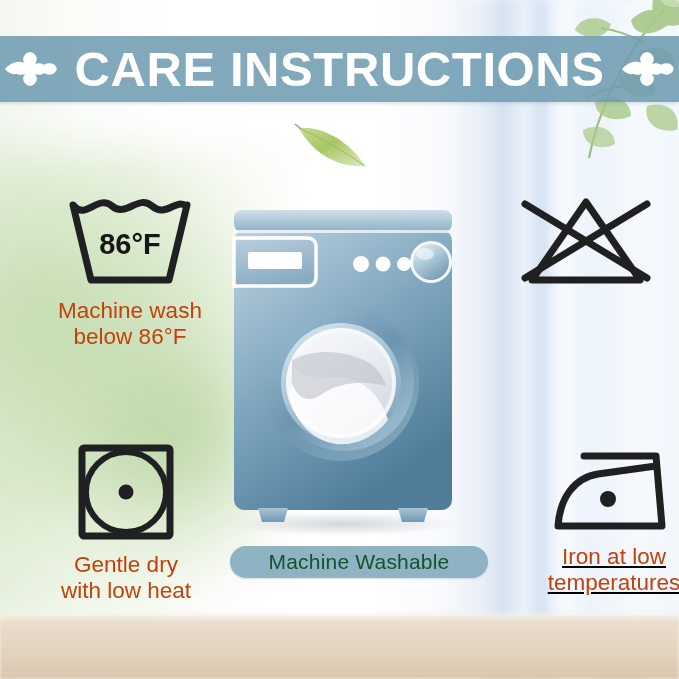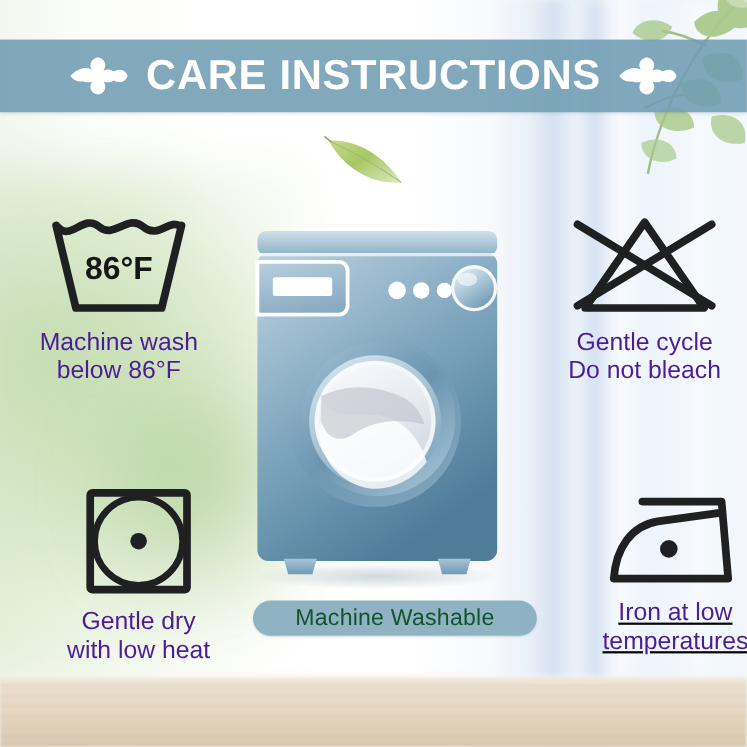--- a/index.html
+++ b/index.html
@@ -162,21 +162,21 @@
     background: rgba(112,156,178,0.88);
     display: flex;
     align-items: center;
     justify-content: center;
     gap: 16px;
     box-shadow: 0 2px 3px rgba(90,120,140,0.18);
   }
 
   #banner-title {
     color: #ffffff;
-    font-size: 38px;
+    font-size: 49px;
     font-weight: bold;
     letter-spacing: 0.6px;
     white-space: nowrap;
     line-height: 1;
   }
 
   .ornament { flex: 0 0 auto; width: 54px; height: 38px; }
 
   
 
@@ -185,27 +185,27 @@
     display: flex;
     flex-direction: column;
     align-items: center;
   }
 
   .care-symbol { display: block; }
 
   .care-label {
     margin-top: 10px;
     text-align: center;
-    color: #4c1d95;
+    color: #c2410c;
     font-size: 22.5px;
     line-height: 1.17;
     white-space: pre-line;
   }
 
-  #care-wash        { left: 8px;  top: 196px; width: 200px; }
+  #care-wash        { left: 30px;  top: 196px; width: 200px; }
   #care-bleach      { left: 492px; top: 196px; width: 188px; }
   #care-tumble-dry  { left: 26px;  top: 442px; width: 200px; }
   #care-iron        { left: 520px; top: 442px; width: 188px; text-decoration: underline; }
 
   #care-bleach .care-label,
   #care-iron .care-label { font-size: 22.5px; }
 
   
   #wash-temp-text {
     font-family: "Liberation Sans", sans-serif;
@@ -326,22 +326,20 @@
     <div class="care-label">Machine wash
 below 86°F</div>
   </div>
 
   <div class="care-item" id="care-bleach">
     <svg class="care-symbol" width="150" height="92" viewBox="0 0 150 92">
       <path d="M75 6 L 129 84 L 21 84 Z" fill="none" stroke="#1f2022" stroke-width="7" stroke-linejoin="round"></path>
       <path d="M14 8 L 136 82" fill="none" stroke="#1f2022" stroke-width="7" stroke-linecap="round"></path>
       <path d="M136 8 L 14 82" fill="none" stroke="#1f2022" stroke-width="7" stroke-linecap="round"></path>
     </svg>
-    <div class="care-label">Gentle cycle
-Do not bleach</div>
   </div>
 
   <div class="care-item" id="care-tumble-dry">
     <svg class="care-symbol" width="100" height="100" viewBox="0 0 100 100">
       <rect x="6" y="6" width="88" height="88" rx="2" fill="none" stroke="#1f2022" stroke-width="7"></rect>
       <circle cx="50" cy="50" r="40" fill="none" stroke="#1f2022" stroke-width="6"></circle>
       <circle cx="50" cy="50" r="7.5" fill="#1f2022"></circle>
     </svg>
     <div class="care-label">Gentle dry
 with low heat</div>

